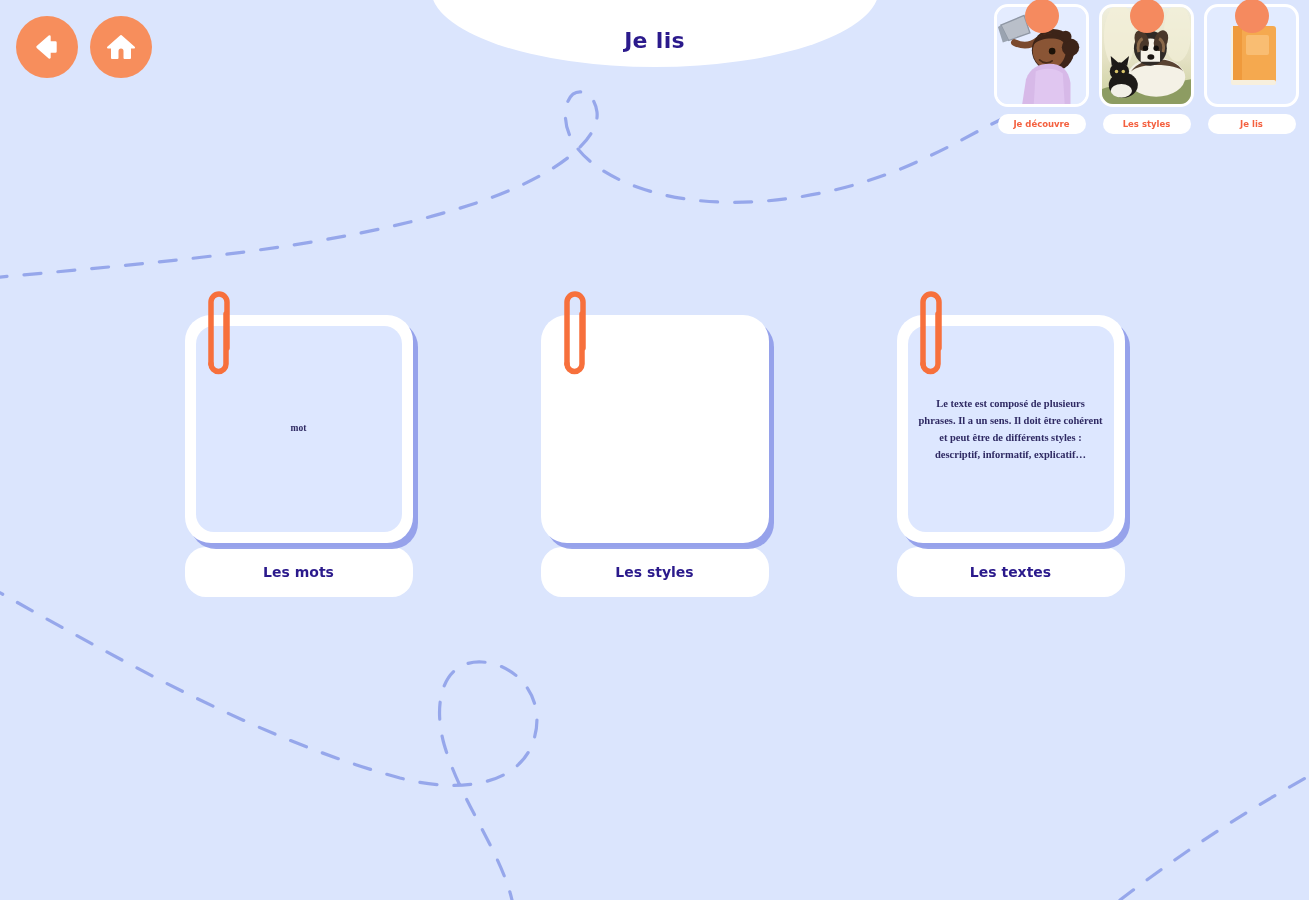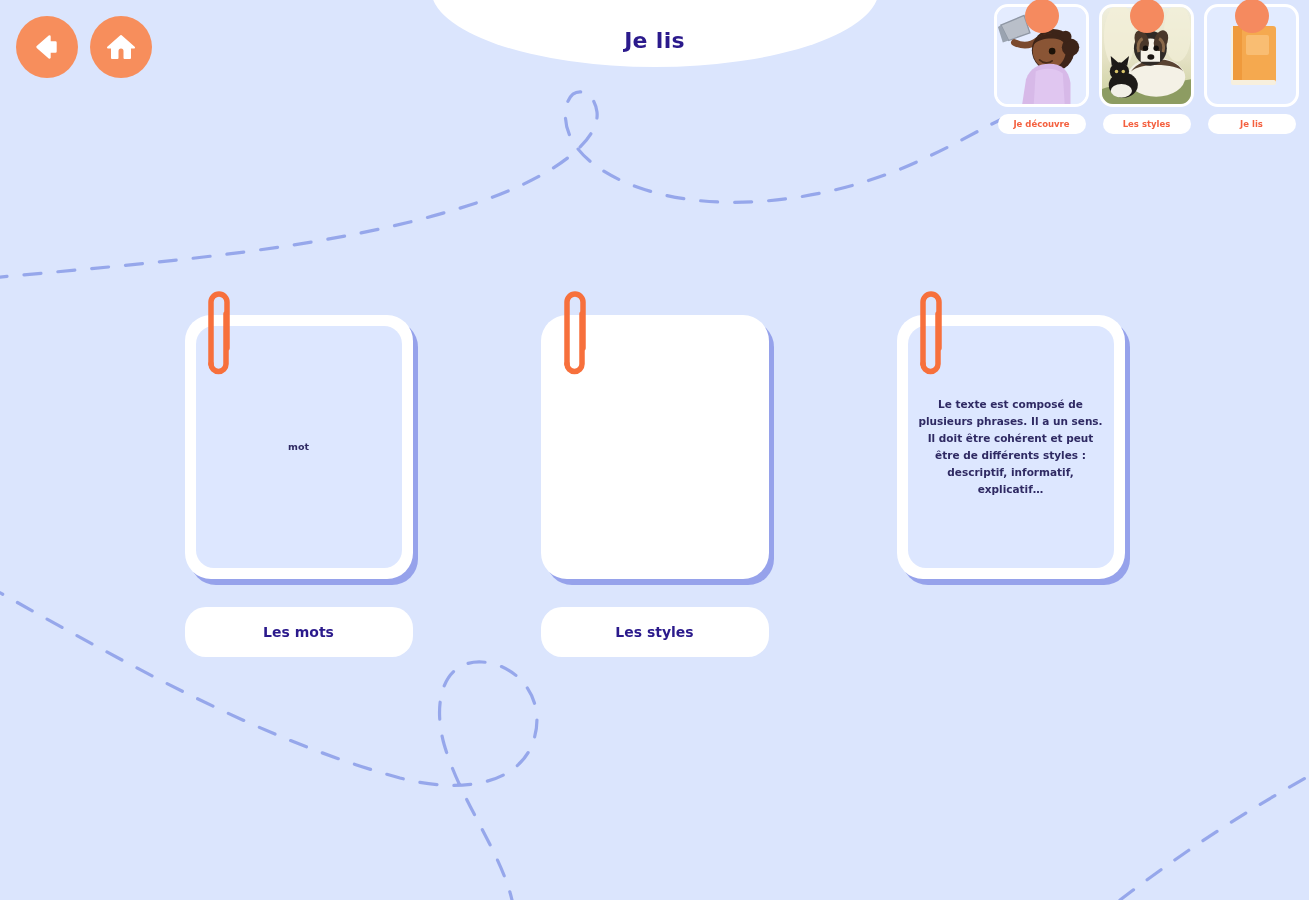--- a/index.html
+++ b/index.html
@@ -149,26 +149,27 @@
   .card-col {
     width: 228px;
     display: flex;
     flex-direction: column;
     align-items: center;
     position: relative;
   }
   .card {
     position: relative;
     width: 228px;
-    height: 264px;
+    height: 228px;
     background: #ffffff;
     border-radius: 26px;
     padding: 11px;
     box-shadow: 5px 6px 0 0 rgba(138,150,232,0.85);
     cursor: pointer;
+    font-family: Liberation Serif, serif;
   }
   .card-inner {
     width: 100%;
     height: 100%;
     background: #dde7ff;
     border-radius: 18px;
     display: flex;
     align-items: center;
     justify-content: center;
     padding: 12px 10px;
@@ -184,21 +185,21 @@
 
   .clip {
     position: absolute;
     top: -29px;
     left: 17px;
     z-index: 7;
     pointer-events: none;
   }
 
   .card-button {
-    margin-top: 28px;
+    margin-top: 4px;
     width: 228px;
     height: 50px;
     background: #ffffff;
     border: none;
     border-radius: 21px;
     font-size: 14px;
     font-weight: 700;
     color: #2b1a8c;
     cursor: pointer;
     font-family: "DejaVu Sans", sans-serif;
@@ -367,15 +368,16 @@
       <span class="clip">
         <svg width="30" height="90" viewBox="0 0 30 90" xmlns="http://www.w3.org/2000/svg">
           <path d="M9 78 L9 16 A8 8 0 0 1 25 16 L25 62" fill="none" stroke="#f7703c" stroke-width="5.5" stroke-linecap="round"></path>
           <path d="M9 78 A7.5 7.5 0 0 0 24 78 L24 28" fill="none" stroke="#f7703c" stroke-width="5.5" stroke-linecap="round"></path>
         </svg>
       </span>
       <div class="card-inner">
         <div class="card-text">Le texte est composé de plusieurs phrases. Il a un sens. Il doit être cohérent et peut être de différents styles : descriptif, informatif, explicatif…</div>
       </div>
     </div>
+    <button class="card-button">Les textes</button>
   </div>
 
 </div>
 
 </body></html>

